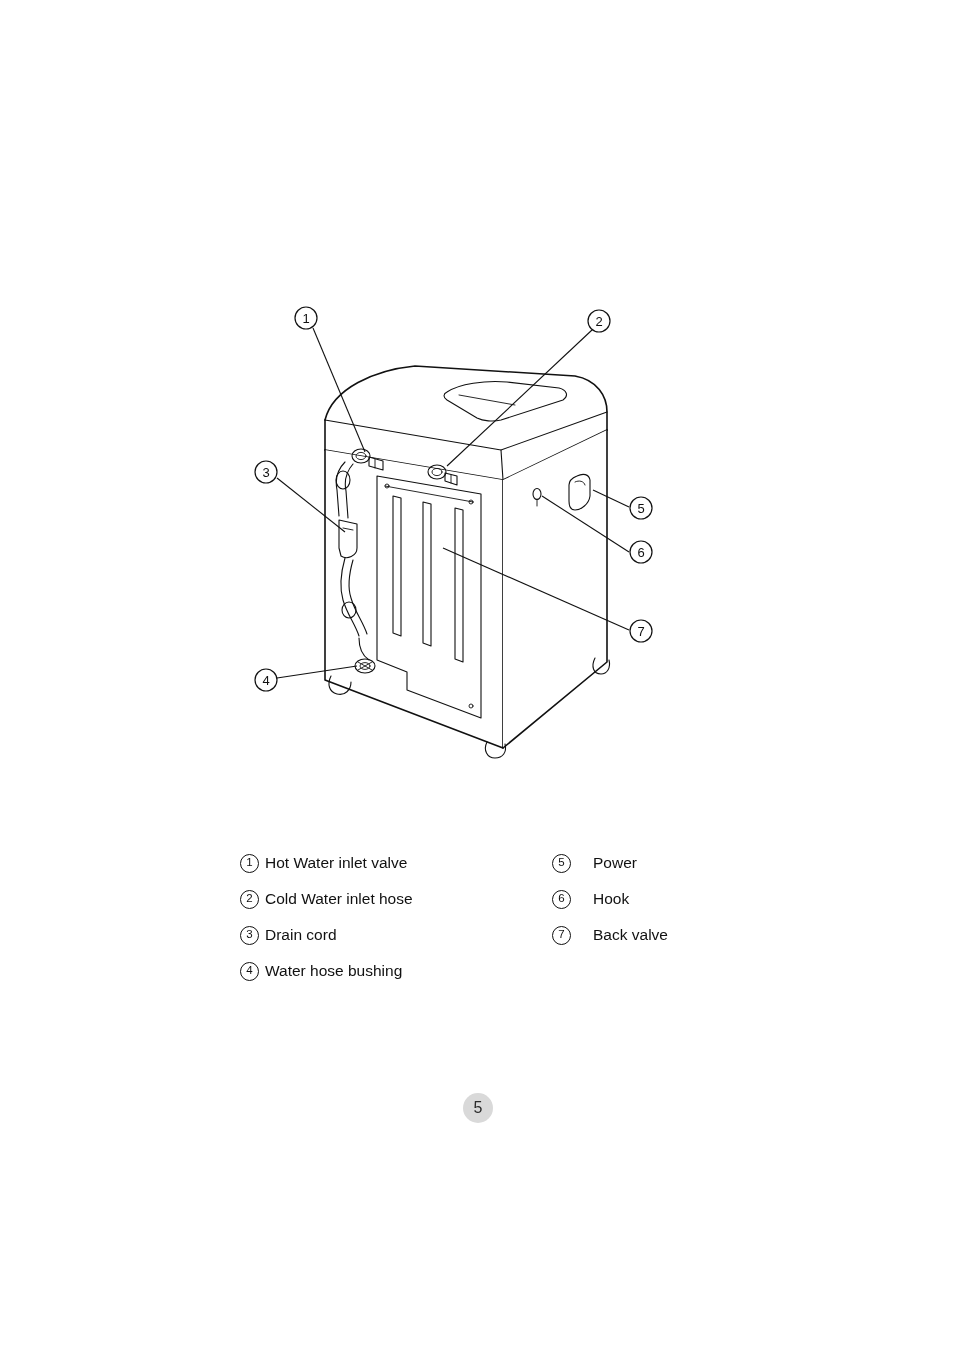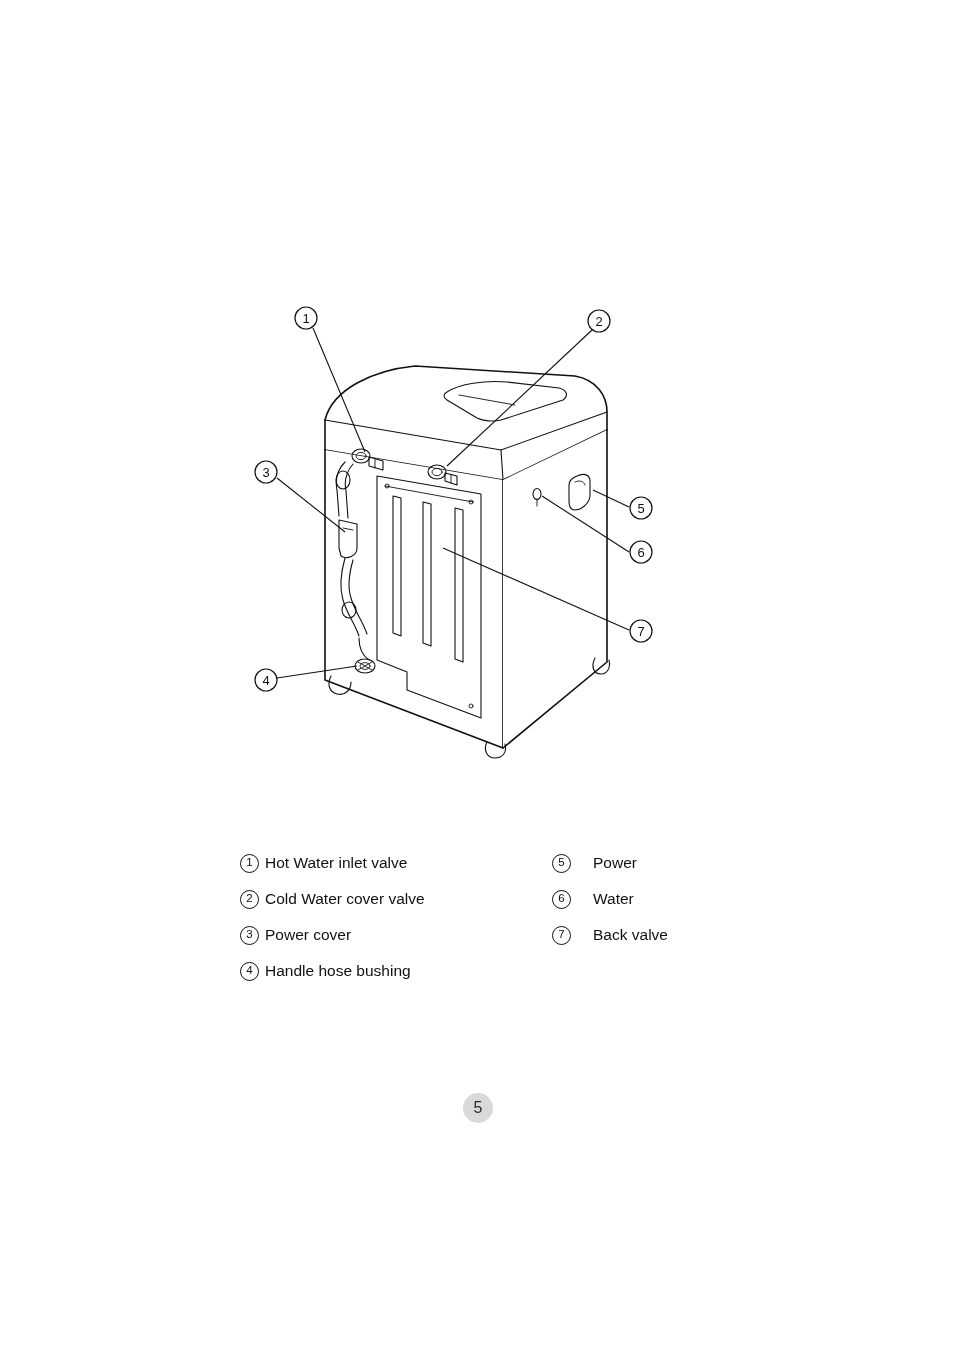--- a/index.html
+++ b/index.html
@@ -226,40 +226,40 @@
 
   <div class="legend">
 
     <div class="legend-col left">
       <div class="legend-item">
         <span class="num">1</span>
         <span class="lbl">Hot Water inlet valve</span>
       </div>
       <div class="legend-item">
         <span class="num">2</span>
-        <span class="lbl">Cold Water cover valve</span>
+        <span class="lbl">Cold Water inlet hose</span>
       </div>
       <div class="legend-item">
         <span class="num">3</span>
-        <span class="lbl">Power cover</span>
+        <span class="lbl">Drain cord</span>
       </div>
       <div class="legend-item">
         <span class="num">4</span>
-        <span class="lbl">Handle hose bushing</span>
+        <span class="lbl">Water hose bushing</span>
       </div>
     </div>
 
     <div class="legend-col right">
       <div class="legend-item">
         <span class="num">5</span>
         <span class="lbl">Power</span>
       </div>
       <div class="legend-item">
         <span class="num">6</span>
-        <span class="lbl">Water</span>
+        <span class="lbl">Hook</span>
       </div>
       <div class="legend-item">
         <span class="num">7</span>
         <span class="lbl">Back valve</span>
       </div>
     </div>
 
   </div>
 
   <div class="page-number">5</div>

